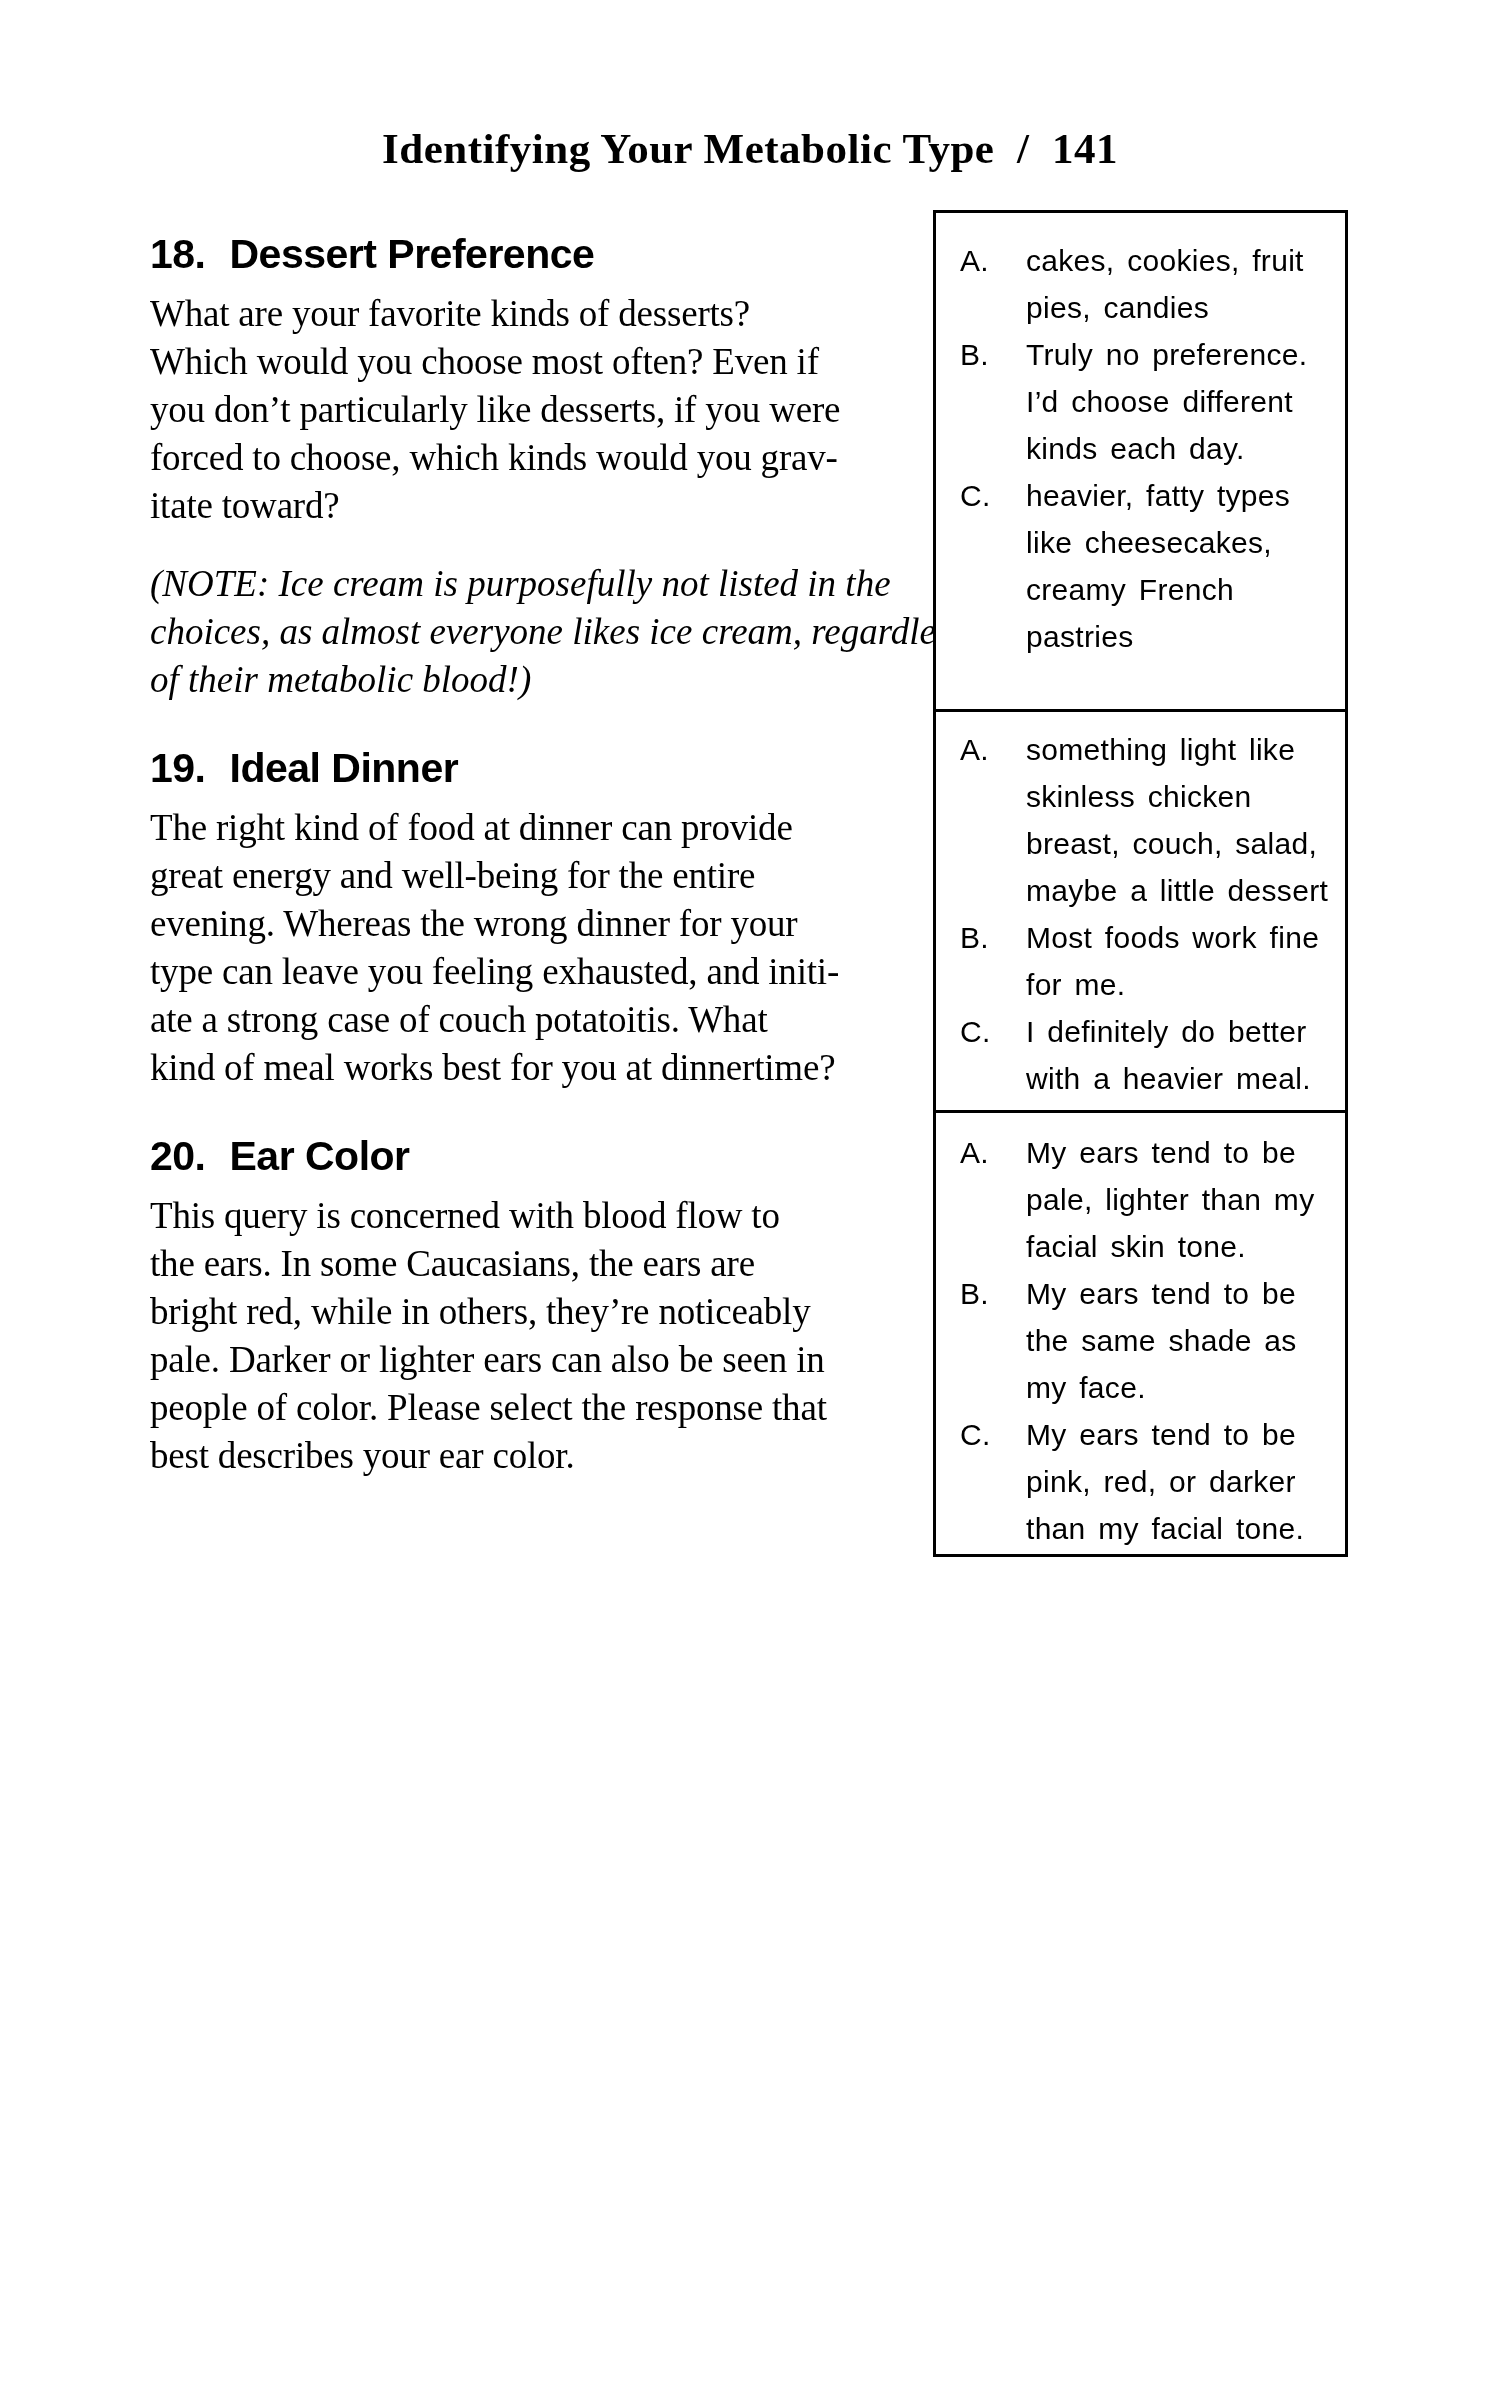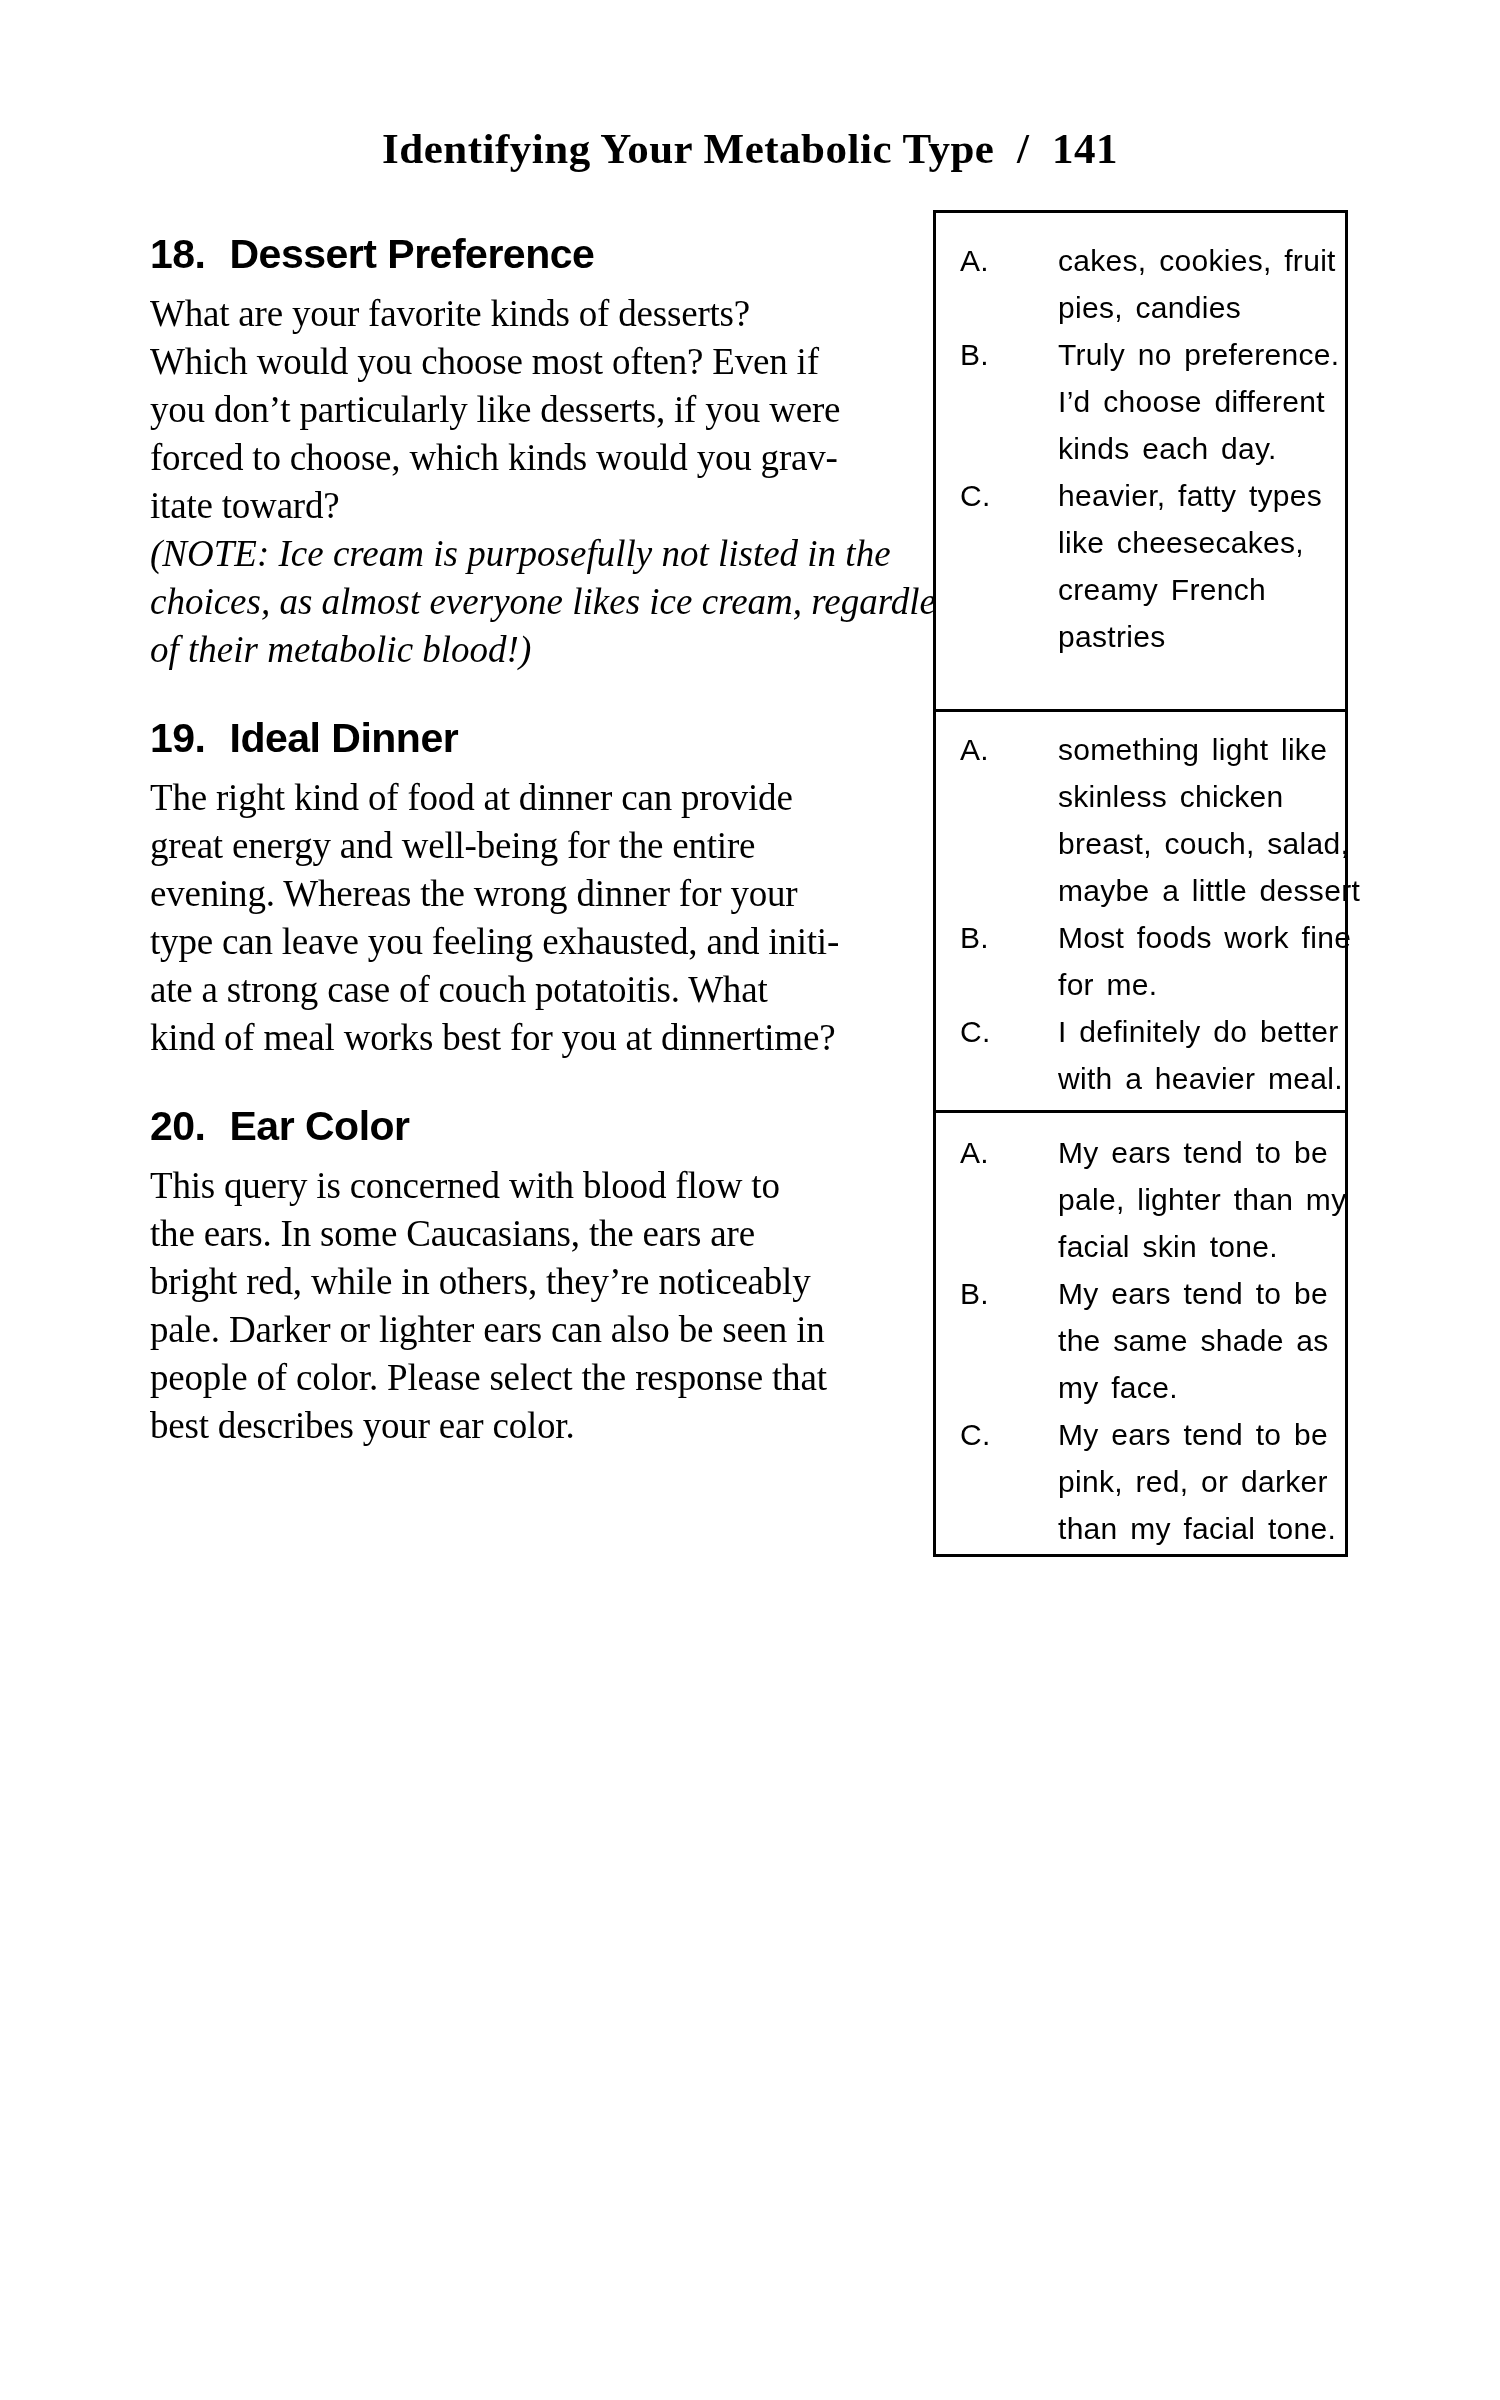--- a/index.html
+++ b/index.html
@@ -45,20 +45,21 @@
   .q-num { margin-right: 24px; margin-top: 38px; }
   .q-body {
     margin-top: 14px;
     font-family: "Liberation Serif", serif;
     font-size: 37px;
     line-height: 48px;
     white-space: nowrap;
     letter-spacing: -0.2px;
   }
   .q-note {
+    margin-top: 30px;
     font-family: "Liberation Serif", serif;
     font-style: italic;
     font-size: 37px;
     line-height: 48px;
     white-space: nowrap;
   }
 
   
   .answer-box {
     position: absolute;
@@ -75,21 +76,21 @@
     font-size: 30px;
     line-height: 47px;
     letter-spacing: 0.3px;
     word-spacing: 4px;
   }
   .sec-1 { height: 496px; }
   .sec-2 { height: 401px; border-top: 3px solid #000; padding-top: 14px; }
   .sec-3 { height: 444px; border-top: 3px solid #000; padding-top: 16px; }
   .choice { display: flex; }
   .choice-letter { flex: 0 0 66px; }
-  .choice-text .line { white-space: nowrap; margin-left: 32px; }
+  .choice-text .line { white-space: nowrap; }
 
   
   .tallies-box {
     position: absolute;
     left: 154px;
     top: 2070px;
     width: 1217px;
     height: 142px;
     border: 3px solid #000;
     border-bottom-width: 6px;

